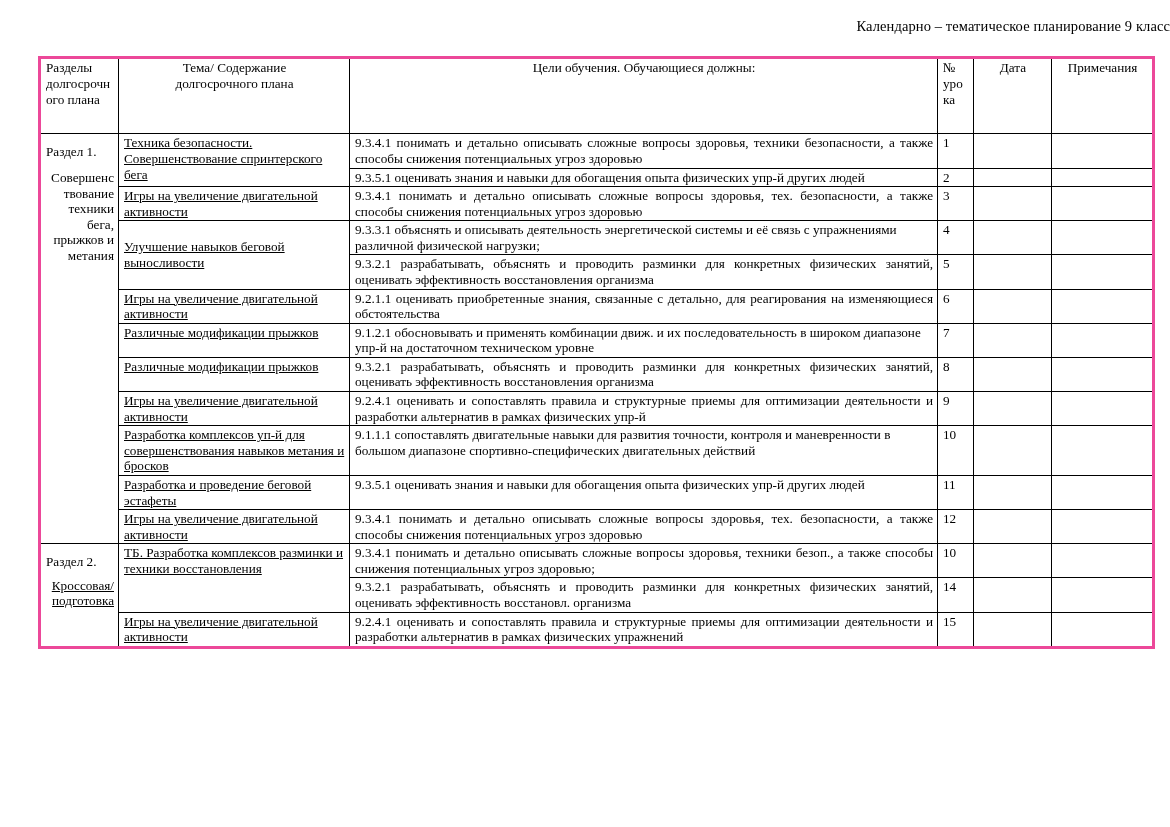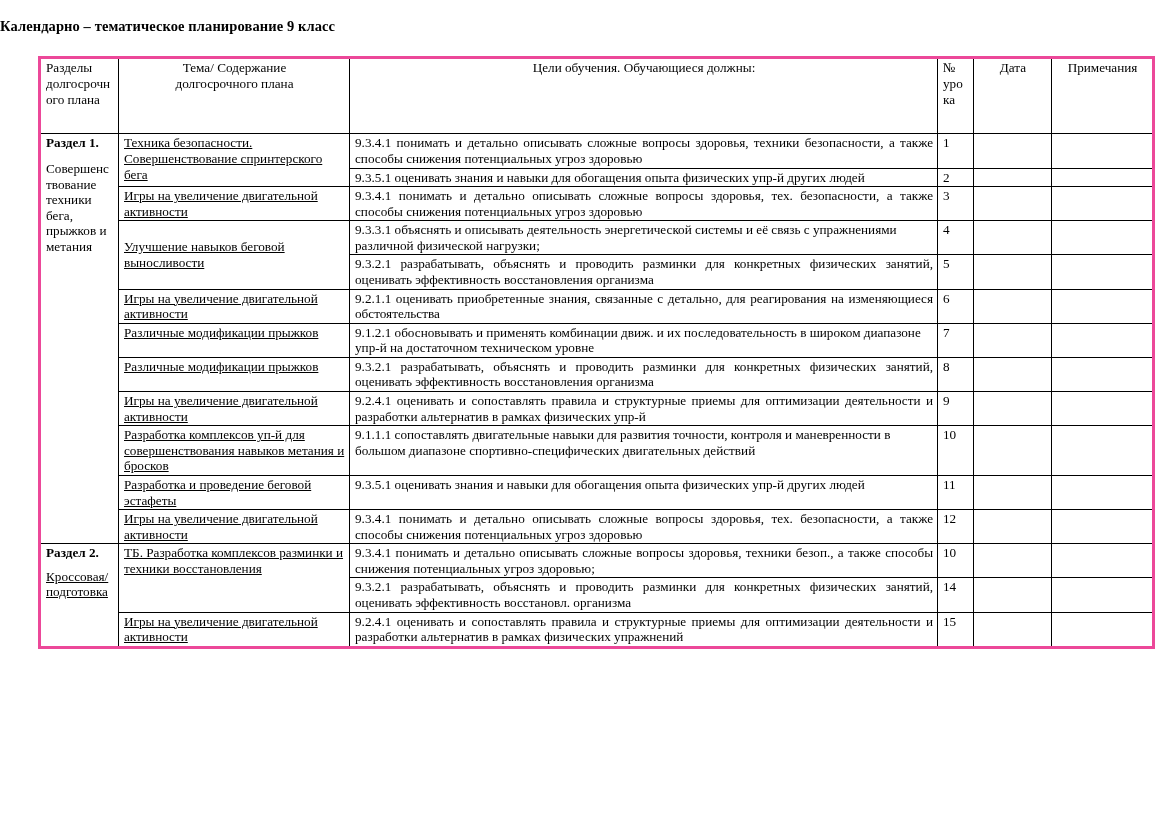--- a/index.html
+++ b/index.html
@@ -15,22 +15,22 @@
     color: #000000;
     overflow: hidden;
   }
   .page {
     position: relative;
     width: 1170px;
     height: 827px;
     box-sizing: border-box;
   }
   .doc-title {
-    text-align: left;
-    font-weight: bold;
+    text-align: right;
+    font-weight: normal;
     font-size: 14.5px;
     line-height: 1.2;
     padding-top: 18px;
     padding-bottom: 0;
     letter-spacing: 0.1px;
   }
   table.ktp {
     border-collapse: collapse;
     table-layout: fixed;
     margin-left: 38px;
@@ -69,26 +69,28 @@
   thead td.h-num {
     text-align: left;
   }
 
   td.section-cell {
     vertical-align: top;
     line-height: 1.25;
     font-size: 13.2px;
   }
   td.section-cell .sec-title {
-    font-weight: bold;
+    font-weight: normal;
     display: block;
+    margin-top: 9px;
   }
   td.section-cell .sec-desc {
     display: block;
     margin-top: 10px;
+    text-align: right;
   }
   td.section-cell.sec5 .sec-desc {
     margin-top: 8px;
     text-decoration: underline;
   }
 
   td.topic-cell {
     vertical-align: top;
     line-height: 1.25;
     text-decoration: underline;

